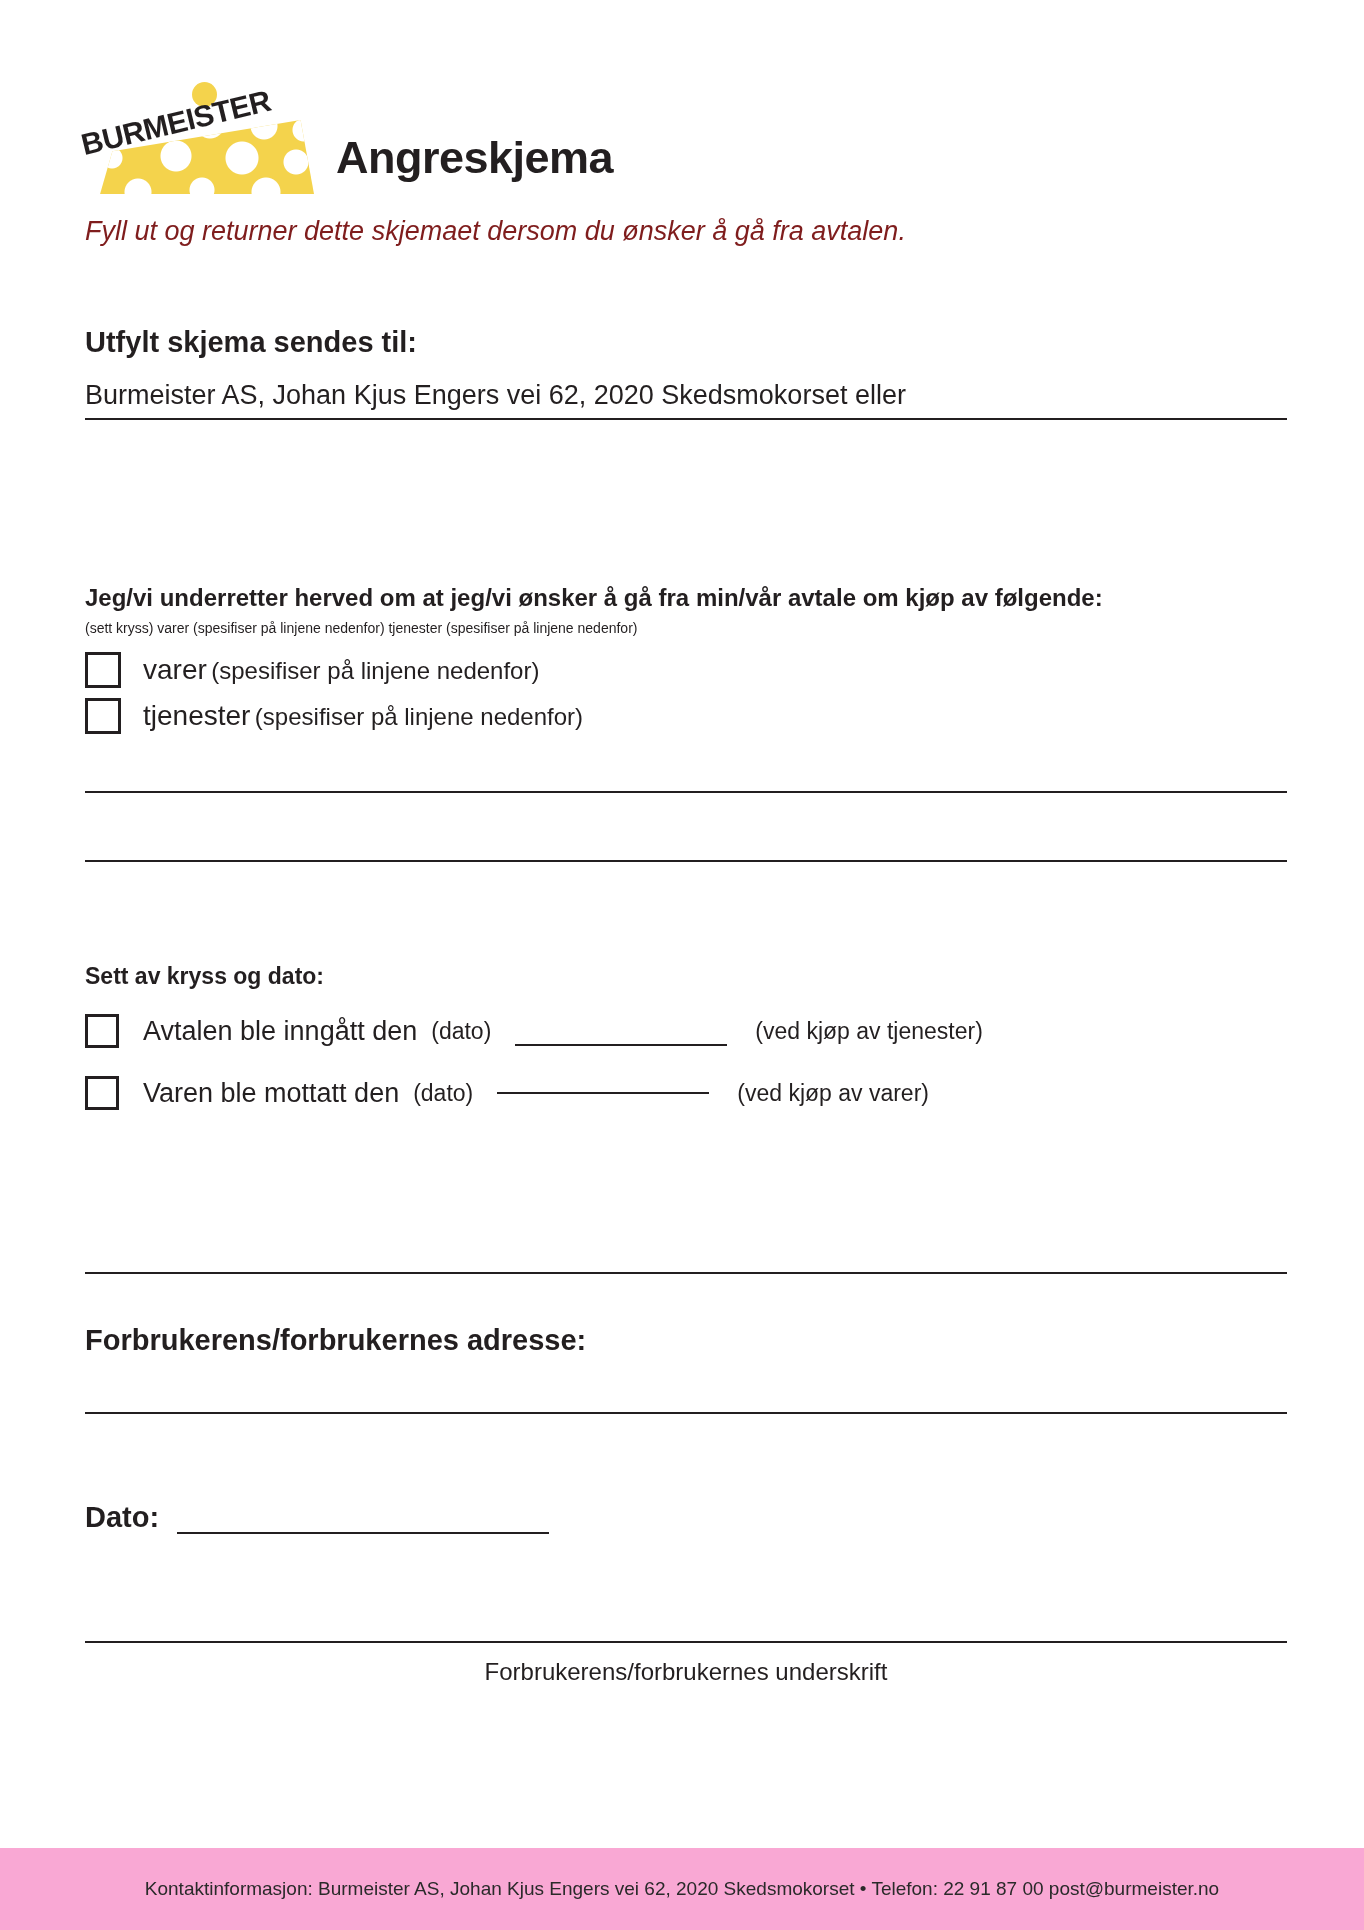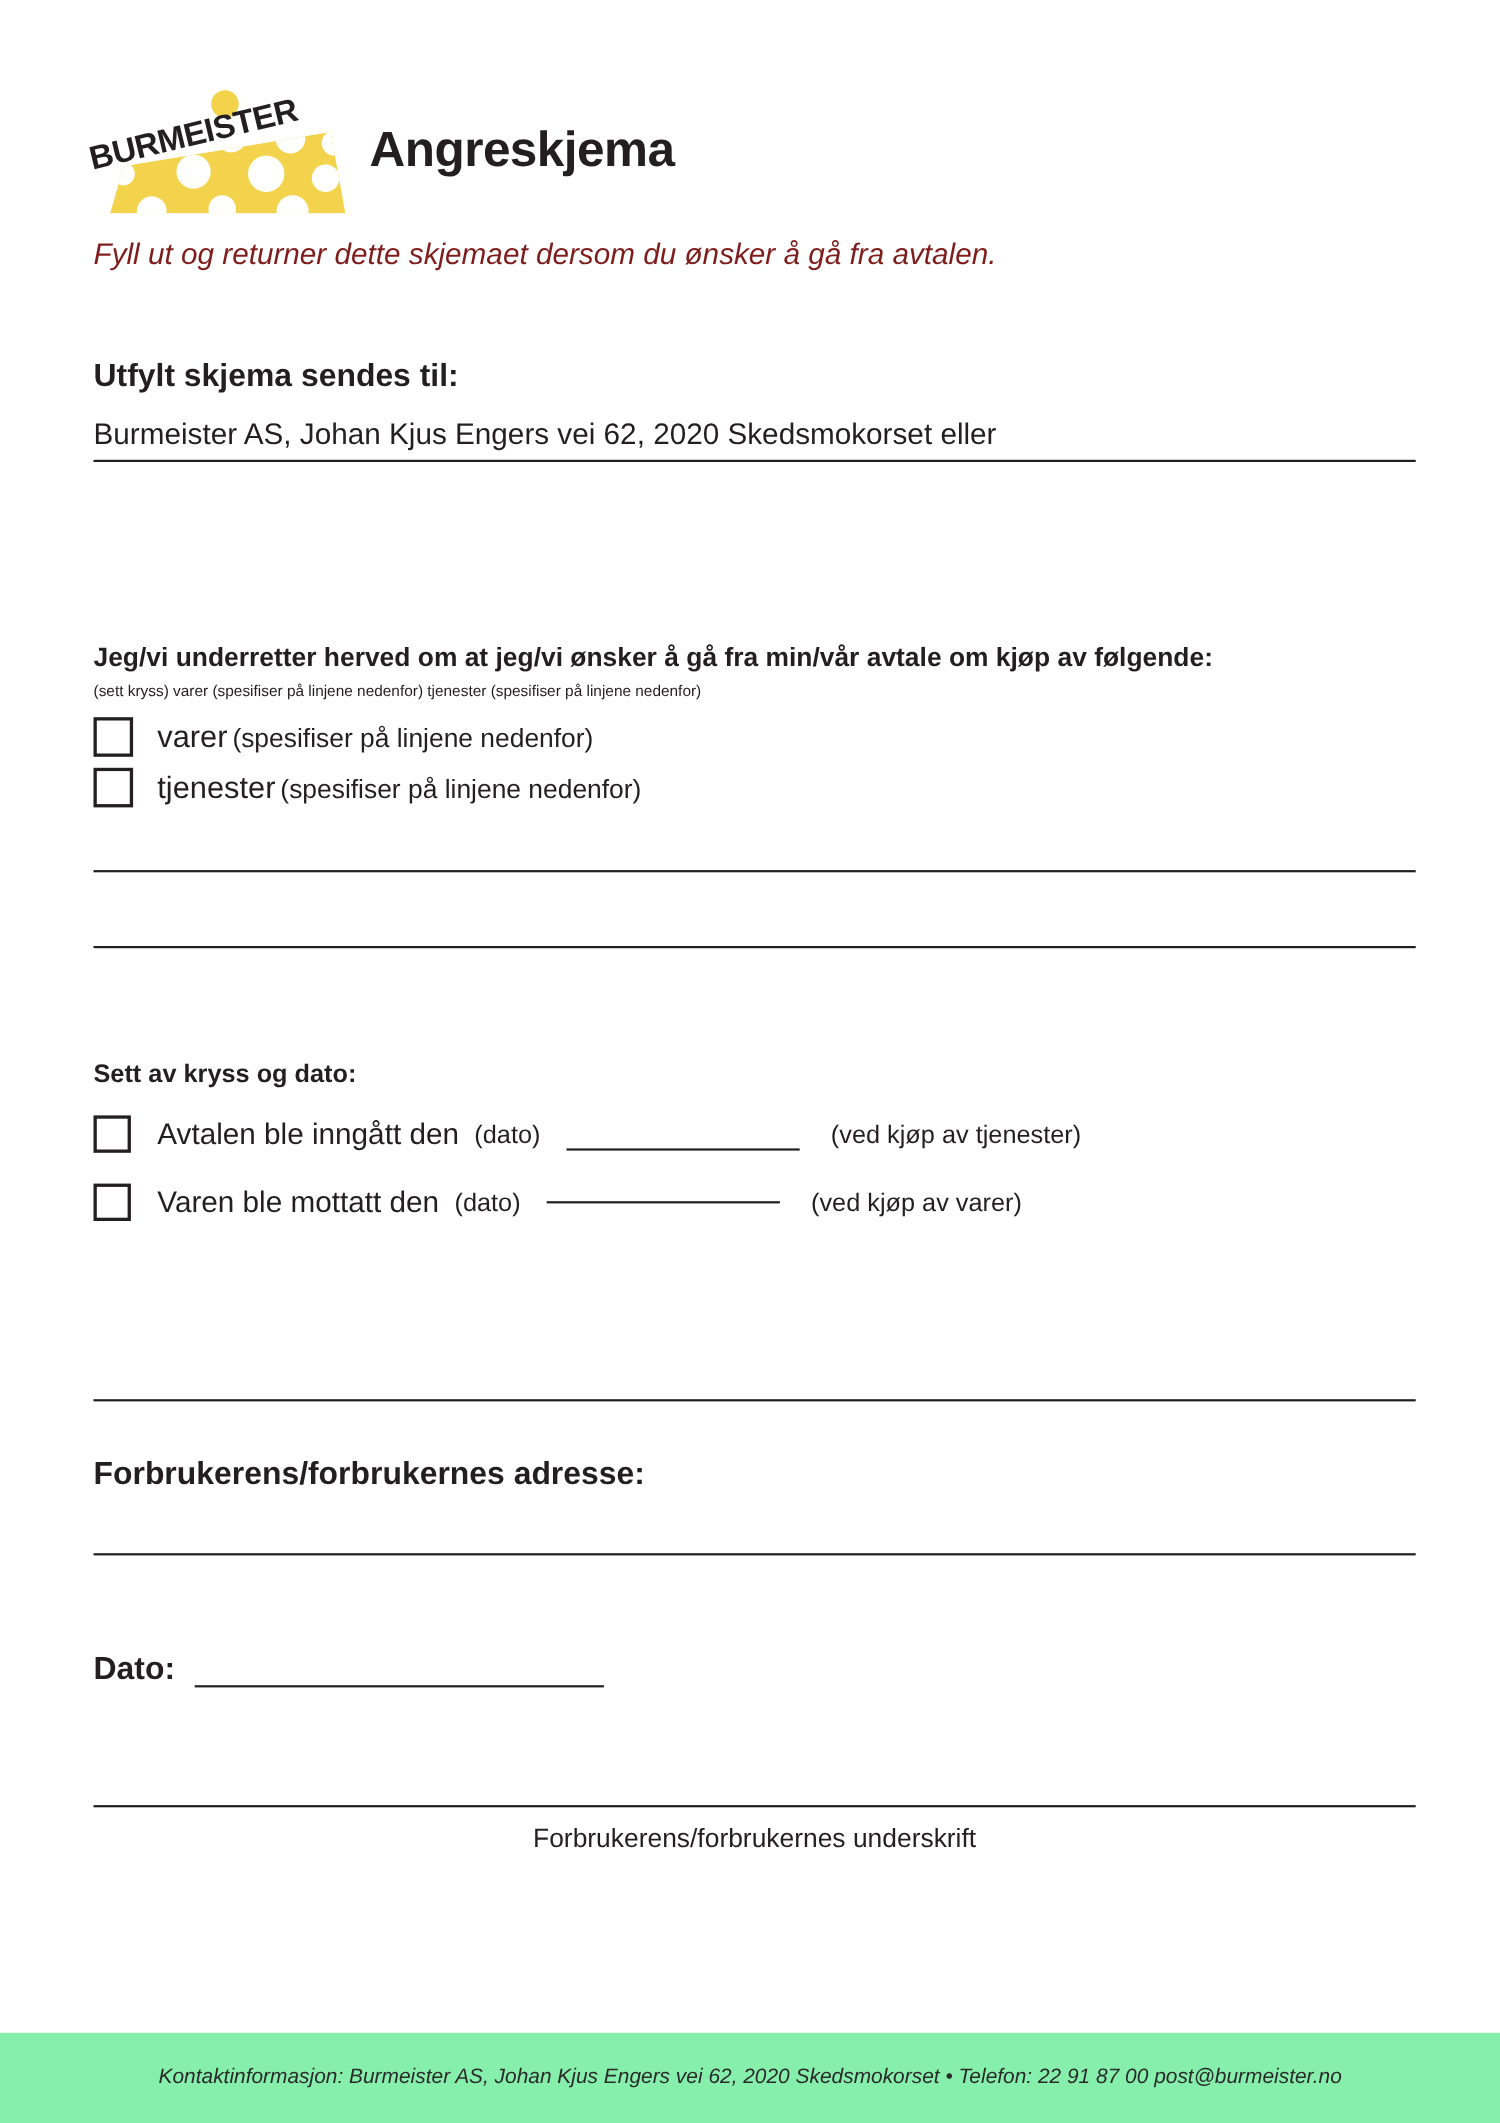--- a/index.html
+++ b/index.html
@@ -38,21 +38,21 @@
     border-radius: 50%; background: #F4D34C;
   }
   .wordmark {
     position: absolute; left: 2px; top: 58px;
     font-size: 30px; font-weight: bold; letter-spacing: -0.5px;
     transform: rotate(-13.5deg); transform-origin: 0 100%;
     color: #231f20; white-space: nowrap;
   }
 
   
-  .page-title  { left: 336px; top: 110px; font-size: 45px; font-weight: bold; letter-spacing: -0.5px; }
+  .page-title  { left: 336px; top: 132px; font-size: 45px; font-weight: bold; letter-spacing: -0.5px; }
   .subtitle    { left: 85px;  top: 216px; font-size: 27px; font-style: italic; color: #7f1d1d; }
   .h-big       { font-size: 29px; font-weight: bold; }
   .h-mid       { font-size: 24px; font-weight: bold; }
   .small-text  { font-size: 14px; }
 
   .underfield {
     left: 85px; width: 1202px;
     font-size: 27px; padding-bottom: 7px;
     border-bottom: 2px solid #231f20;
   }
@@ -82,21 +82,21 @@
 
   
   .dato-row { left: 85px; display: flex; align-items: flex-end; gap: 18px; }
   .dato-label { font-size: 29px; font-weight: bold; }
   .dato-line { width: 372px; border-bottom: 2px solid #231f20; height: 32px; }
   .sig-caption { left: 85px; width: 1202px; text-align: center; font-size: 24px; }
 
   
   .footer-bar {
     left: 0; top: 1848px; width: 1364px; height: 82px;
-    background: #86efac; display: flex; align-items: center; justify-content: center; font-style: italic;
+    background: #f9a8d4; display: flex; align-items: center; justify-content: center;
   }
   .footer-text { font-size: 19px; color: #2a2a2a; }
 </style>
 </head>
 <body>
 
 <div class="page">
 
   <div class="abs logo-lockup">
     <div class="cheese"></div>

